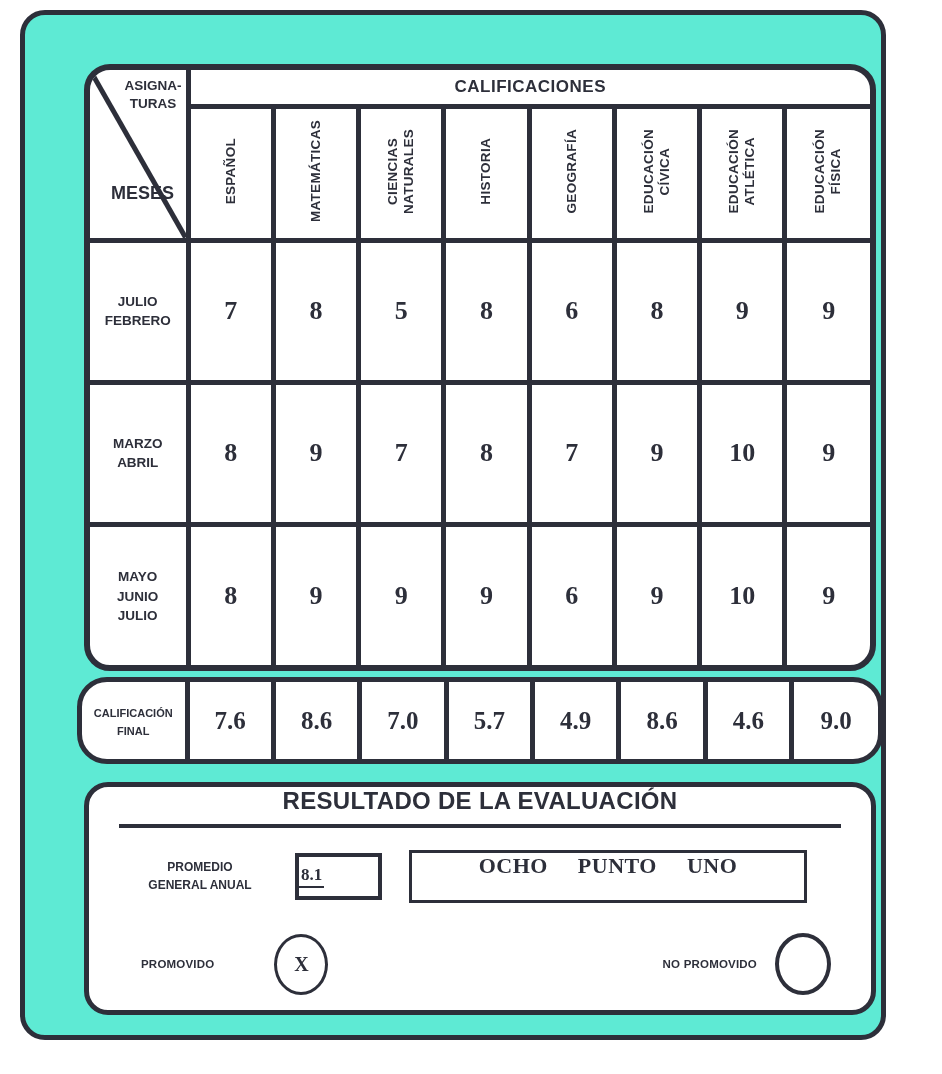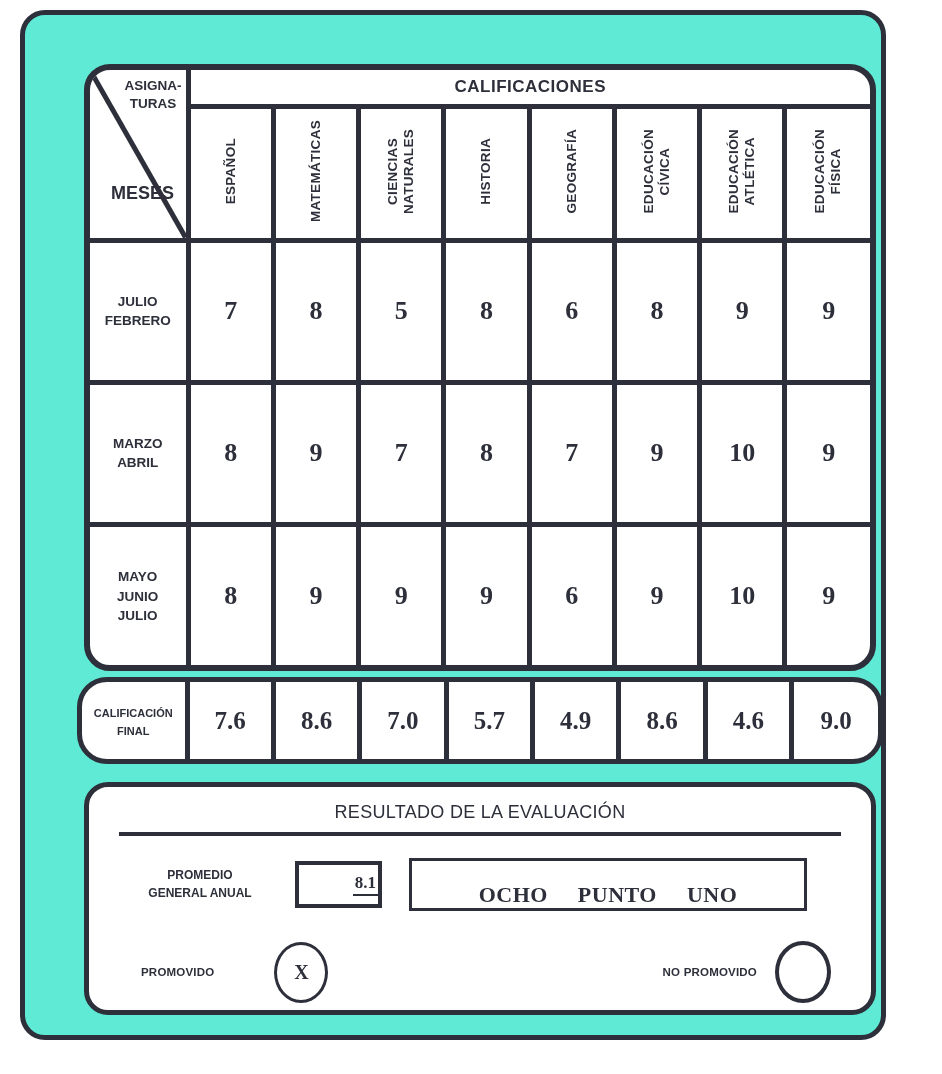--- a/index.html
+++ b/index.html
@@ -53,35 +53,35 @@
   table.finalgrid td { border: 5px solid var(--ink); border-top: 0; border-bottom: 0; text-align: center; vertical-align: middle; }
   table.finalgrid td.edge-l { border-left: 0; }
   table.finalgrid td.edge-r { border-right: 0; }
   .final-lab { font-weight: bold; font-size: 11px; white-space: pre-line; line-height: 1.35; }
   .final-grade { font-family: "Liberation Serif", serif; font-weight: bold; font-size: 25px; }
   
   .result-box {
     position: absolute; left: 59px; top: 767px; width: 792px; height: 233px;
     border: 5px solid var(--ink); border-radius: 24px; background: #fff;
   }
-  .result-title { text-align: center; font-weight: normal; font-size: 18px; margin-top: 15px; letter-spacing: .3px; }
+  .result-title { text-align: center; font-weight: bold; font-size: 24px; letter-spacing: .3px; }
   .result-rule { height: 4px; background: var(--ink); margin: 9px 30px 0 30px; }
   .avg-row { display: flex; align-items: center; margin: 22px 64px 0 48px; }
   .avg-label { font-weight: bold; font-size: 12px; white-space: pre-line; text-align: center; line-height: 1.45; width: 126px; }
   .avg-valbox {
     margin-left: 32px; width: 87px; height: 47px; border: 4px solid var(--ink);
-    display: flex; align-items: center; justify-content: flex-end;
+    display: flex; align-items: center; justify-content: flex-start;
   }
   .avg-val {
     font-family: "Liberation Serif", serif; font-weight: bold; font-size: 17px;
     border-bottom: 2px solid var(--ink); padding: 0 2px 1px 2px;
   }
   .words-box {
     margin-left: 27px; flex: 1; height: 53px; border: 3px solid var(--ink);
-    display: flex; align-items: flex-end; justify-content: center;
+    display: flex; align-items: flex-start; justify-content: center;
   }
   .words-val {
     font-family: "Liberation Serif", serif; font-weight: bold; font-size: 22px;
     word-spacing: 24px; letter-spacing: .5px;
   }
   .promo-row { display: flex; align-items: center; margin: 30px 40px 0 52px; }
   .promo-label { font-weight: bold; font-size: 11.5px; letter-spacing: .2px; }
   .circle {
     border-radius: 50%; display: flex; align-items: center; justify-content: center;
     font-family: "Liberation Serif", serif; font-size: 20px; font-weight: 600;

